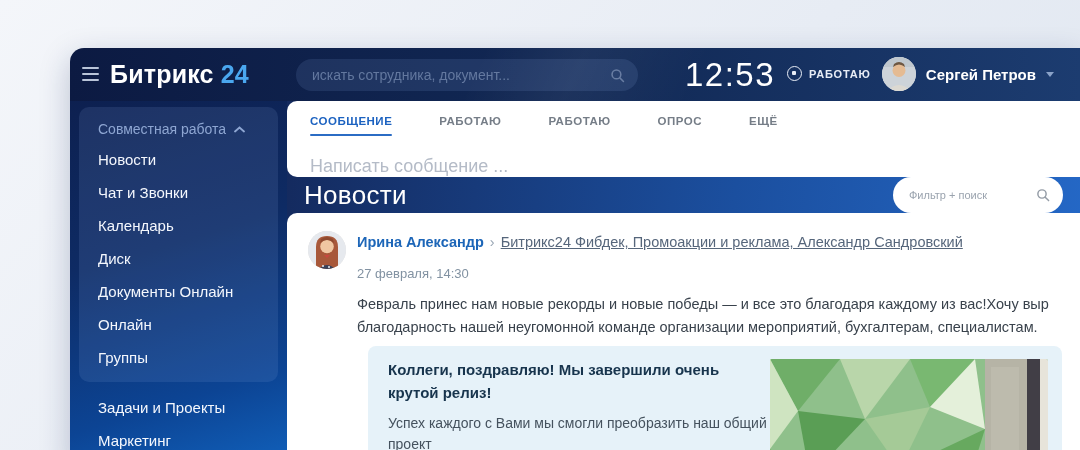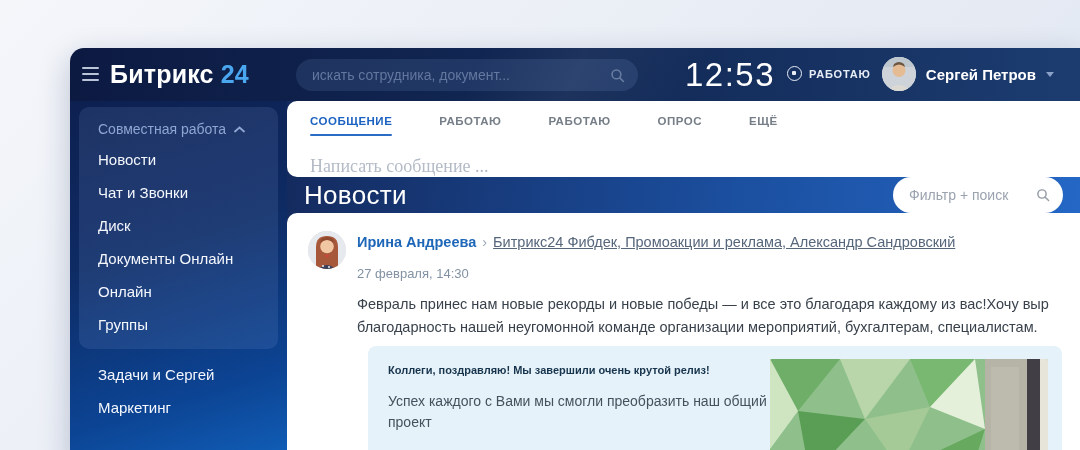--- a/index.html
+++ b/index.html
@@ -74,31 +74,31 @@
 
   
   .composer { height:107px; background:#ffffff; border-radius:10px 0 0 10px;
               padding:14px 0 0 23px; }
   .tabs { display:flex; gap:47px; }
   .tab { position:relative; font-size:11.5px; font-weight:bold; letter-spacing:.5px;
          color:#757d87; padding-bottom:13px; cursor:pointer; }
   .tab.active { color:#1c62c0; }
   .tab.active::after { content:""; position:absolute; left:0; right:0; bottom:4px;
                        height:2px; background:#2b6cc4; border-radius:1px; }
-  .composer-input { width:96%; border:none; outline:none; font-family:Liberation Serif, serif;
+  .composer-input { width:96%; border:none; outline:none; font-family:Liberation Sans, sans-serif;
                     font-size:18px; color:#3c4650; margin-top:16px; background:transparent; }
   .composer-input::placeholder { color:#b4bbc7; }
 
   
   .news-band { height:63px; display:flex; align-items:center; padding:0 18px 0 17px; }
   .news-title { font-size:26px; font-weight:500; color:#ffffff; letter-spacing:.3px; }
   .filter-pill { margin-left:auto; width:170px; height:36px; background:#ffffff;
                  border-radius:18px; display:flex; align-items:center; padding:0 12px 0 16px; }
   .filter-pill input { flex:1; min-width:0; border:none; outline:none; background:transparent;
-                 font-family:inherit; font-size:14px; color:#4d7c0f; }
+                 font-family:inherit; font-size:11px; color:#4d7c0f; }
   .filter-pill input::placeholder { color:#9aa3ae; }
   .filter-pill .mag { color:#949ca6; width:16px; height:16px; flex:none; }
 
   
   .feed-card { flex:1; background:#ffffff; border-radius:10px 0 0 0;
                padding:18px 18px 0 21px; position:relative; }
   .post-head { display:flex; gap:11px; }
   .avatar-lg { width:38px; height:38px; border-radius:50%; overflow:hidden; flex:none;
                background:#e3e0dc; cursor:pointer; }
   .post-meta { padding-top:3px; }
@@ -106,21 +106,21 @@
   .post-author { color:#1d66b8; font-weight:bold; cursor:pointer; }
   .post-sep { color:#9aa7b5; margin:0 6px; }
   .post-recipients { color:#56667b; cursor:pointer;text-decoration:underline; }
   .post-date { margin-top:16px; font-size:13px; color:#8292a2; }
 
   .post-body { margin:12px 0 0 49px; width:706px; font-size:14.5px; line-height:22.5px;
                color:#39424c; }
 
   .quote { position:relative; margin:8px 0 0 60px; width:694px; min-height:140px;
            background:#e6f2f9; border-radius:8px; padding:13px 20px 12px 20px; }
-  .quote-title { max-width:375px; font-size:11px; font-weight:bold; line-height:22.5px;
+  .quote-title { max-width:375px; font-size:15px; font-weight:bold; line-height:22.5px;
                  color:#17344d; }
   .quote-text { margin-top:9px; max-width:420px; font-size:14px; line-height:21px;
                 color:#45525e; }
   .quote-img { position:absolute; top:13px; right:14px; width:278px; height:150px;
                border-radius:2px; overflow:hidden; cursor:pointer; }
 </style>
 </head>
 <body>
 
 <div class="stage">
@@ -169,29 +169,30 @@
           <div class="group-title">
             <span>Совместная работа</span>
             <svg class="chev" width="11" height="7" viewBox="0 0 11 7" fill="none" stroke="#8ea6d2" stroke-width="1.8" stroke-linecap="round">
                 <polyline points="1,5.5 5.5,1.5 10,5.5"></polyline>
               </svg>
           </div>
           <nav>
 
           <div class="side-item">Новости</div>
               <div class="side-item">Чат и Звонки</div>
+              <div class="side-item">Календарь</div>
               <div class="side-item">Диск</div>
               <div class="side-item">Документы Онлайн</div>
               <div class="side-item">Онлайн</div>
               <div class="side-item">Группы</div>
             </nav>
         </div>
         <nav class="side-list-2">
 
-        <div class="side-item">Задачи и Сергей</div>
+        <div class="side-item">Задачи и Проекты</div>
             <div class="side-item">Маркетинг</div>
           </nav>
       </aside>
 
       <main class="main-col">
 
         <section class="composer">
           <div class="tabs">
 
           <div class="tab active">СООБЩЕНИЕ</div>
@@ -223,21 +224,21 @@
                 <circle cx="19" cy="15.5" r="6.8" fill="#f0c7a2"></circle>
                 <path d="M12 12 q7 -6 14 0 l-1 -4 q-6 -4 -12 0 z" fill="#8f4a30"></path>
                 <path d="M11 38 q8 -8 16 0 z" fill="#39425a"></path>
                 <circle cx="15" cy="35" r="1" fill="#e8ecf2"></circle>
                   <circle cx="21" cy="36" r="1" fill="#e8ecf2"></circle>
                 <path d="M16 24 h6 l-3 3 z" fill="#c9473f"></path>
               </svg>
             </span>
             <div class="post-meta">
               <div class="post-title-line">
-                <span class="post-author">Ирина Андреева</span><span class="post-sep">›</span><span class="post-recipients">Битрикс24 Фибдек, Промоакции и реклама, Александр Сандровский</span>
+                <span class="post-author">Ирина Александр</span><span class="post-sep">›</span><span class="post-recipients">Битрикс24 Фибдек, Промоакции и реклама, Александр Сандровский</span>
               </div>
               <div class="post-date">27 февраля, 14:30</div>
             </div>
           </div>
 
           <p class="post-body">Февраль принес нам новые рекорды и новые победы — и все это благодаря каждому из вас!Хочу выр благодарность нашей неугомонной команде организации мероприятий, бухгалтерам, специалистам.</p>
 
           <div class="quote">
             <div class="quote-title">Коллеги, поздравляю! Мы завершили очень крутой релиз!</div>
             <div class="quote-text">Успех каждого с Вами мы смогли преобразить наш общий проект</div>

